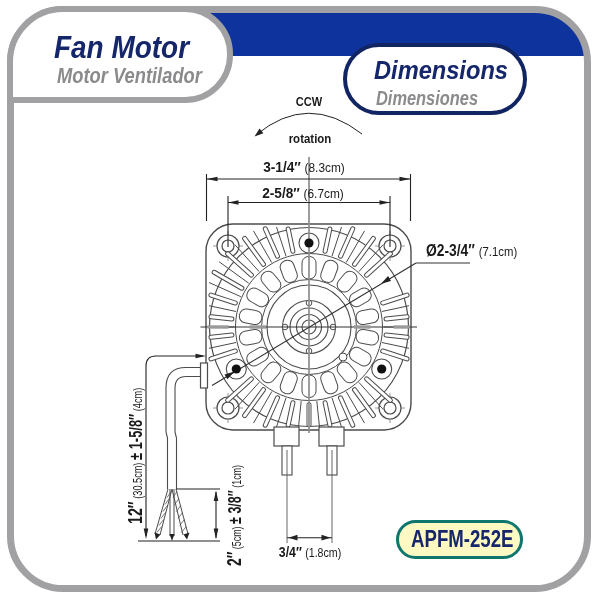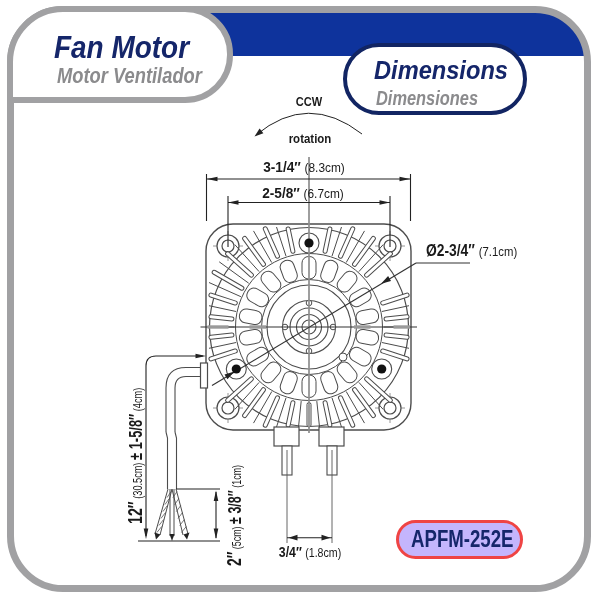--- a/index.html
+++ b/index.html
@@ -4,21 +4,21 @@
 html,body{margin:0;padding:0;width:600px;height:600px;background:#fff;overflow:hidden;}
 body{font-family:"Liberation Sans",sans-serif;position:relative;}
 .frame{position:absolute;left:7px;top:6px;width:570px;height:572px;border:7px solid #a1a1a3;border-radius:56px;}
 .band{position:absolute;left:14px;top:13px;width:572px;height:43px;background:#0e339c;border-radius:49px 49px 0 0;}
 .fanpill{position:absolute;left:7px;top:6px;width:214px;height:85px;background:#fff;border:6px solid #a1a1a3;border-radius:56px 48px 48px 0;}
 .fan1{position:absolute;left:54px;top:31px;line-height:1;font-size:32px;font-weight:bold;font-style:italic;color:#15266a;transform:scaleX(0.873);transform-origin:left;white-space:nowrap;}
 .fan2{position:absolute;left:57px;top:65px;line-height:1;font-size:22px;font-weight:bold;font-style:italic;color:#8b8b8d;transform:scaleX(0.833);transform-origin:left;white-space:nowrap;}
 .dimpill{position:absolute;left:343px;top:43px;width:176px;height:64px;background:#fff;border:4px solid #122563;border-radius:36px;}
 .dim1{position:absolute;left:374px;top:57px;line-height:1;font-size:26px;font-weight:bold;font-style:italic;color:#15266a;transform:scaleX(0.909);transform-origin:left;white-space:nowrap;}
 .dim2{position:absolute;left:376px;top:88px;line-height:1;font-size:20px;font-weight:bold;font-style:italic;color:#8b8b8d;transform:scaleX(0.82);transform-origin:left;white-space:nowrap;}
-.apfm{position:absolute;left:396px;top:520px;width:121px;height:33px;background:#c4b5fd;border:3px solid #ef4444;border-radius:20px;text-align:center;}
+.apfm{position:absolute;left:396px;top:520px;width:121px;height:33px;background:#fef9c3;border:3px solid #0f766e;border-radius:20px;text-align:center;}
 .apfm span{display:inline-block;font-size:23px;font-weight:bold;color:#15266a;transform:scaleX(0.81);line-height:33px;white-space:nowrap;}
 svg{position:absolute;left:0;top:0;}
 </style></head>
 <body>
 <div class="band"></div>
 <div class="frame"></div>
 <div class="fanpill"></div>
 <div class="fan1">Fan Motor</div>
 <div class="fan2">Motor Ventilador</div>
 <div class="dimpill"></div>

